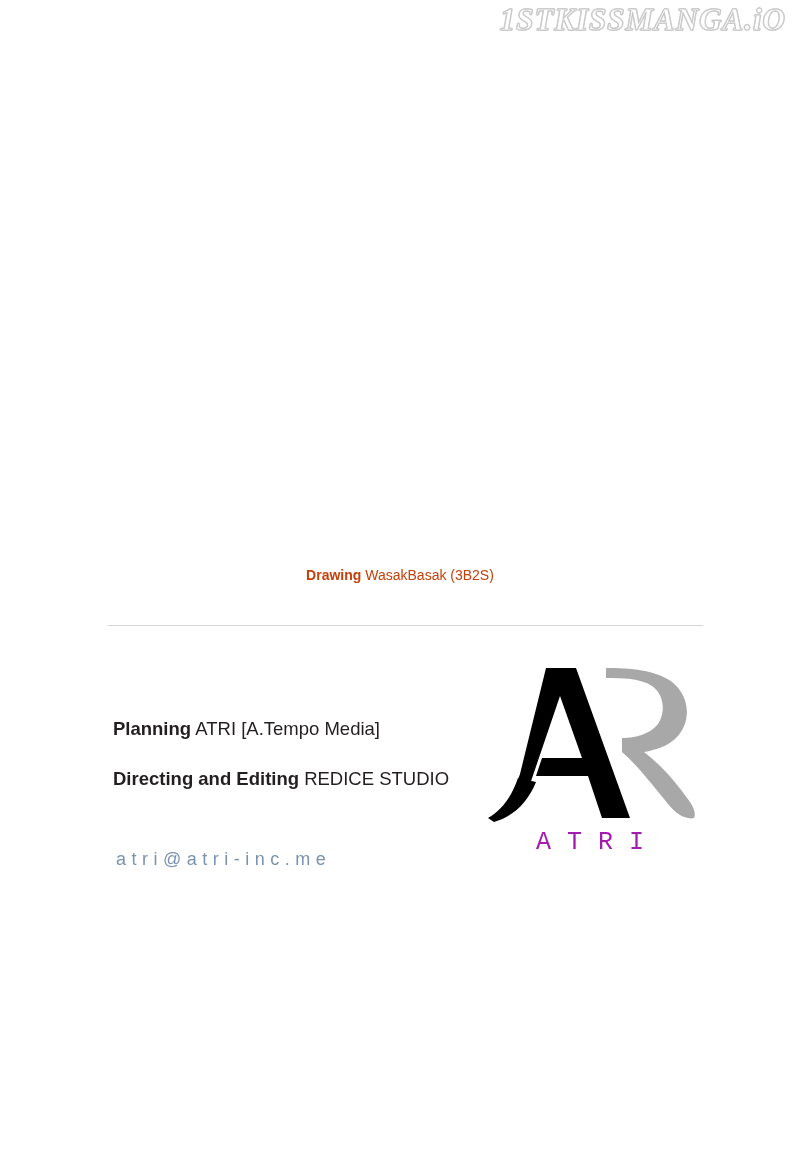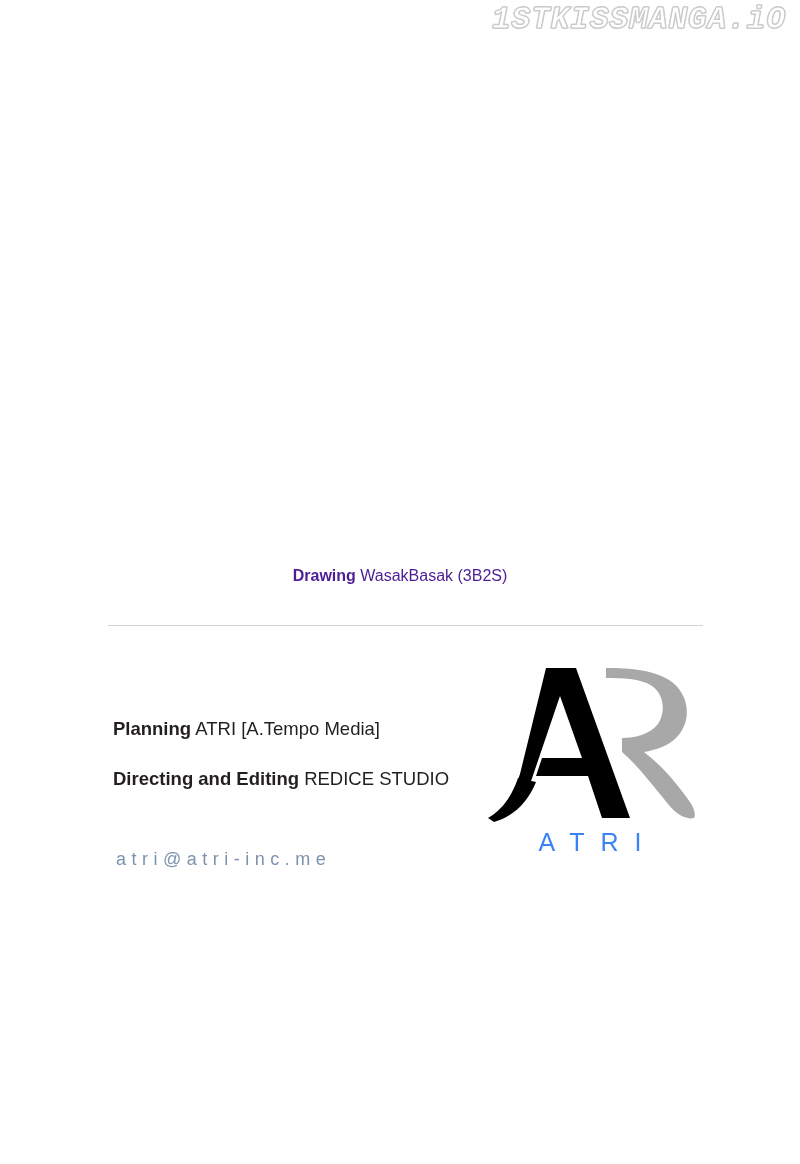--- a/index.html
+++ b/index.html
@@ -14,44 +14,44 @@
     font-family: "Liberation Sans", sans-serif;
     color: #231f20;
     overflow: hidden;
   }
 
   
   .watermark {
     position: absolute;
     top: 2px;
     right: 14px;
-    font-family: Liberation Mono, monospace;
+    font-family: Liberation Serif, serif;
     font-style: italic;
     font-weight: 700;
     font-size: 31px;
     letter-spacing: 1px;
     color: #ffffff;
     -webkit-text-stroke: 1px #c9c9c9;
     text-shadow:
       -1px 0 #cfcfcf, 1px 0 #cfcfcf,
       0 -1px #cfcfcf, 0 1px #cfcfcf;
     white-space: nowrap;
     user-select: none;
   }
 
   
   .credits {
     position: absolute;
     left: 0;
     right: 0;
     top: 560px;
     text-align: center;
-    font-size: 16px;
+    font-size: 14px;
     line-height: 31px;
-    color: #4c1d95;
+    color: #c2410c;
   }
   .credits .line {
     white-space: nowrap;
   }
   .credits .strong {
     font-weight: 700;
   }
   .credits .gap {
     display: inline-block;
     width: 14px;
@@ -104,22 +104,22 @@
   }
   .logo-word {
     position: absolute;
     left: 480px;
     top: 828px;
     width: 220px;
     text-align: center;
     font-size: 25px;
     letter-spacing: 16px;
     text-indent: 16px;
-    color: #3b82f6;
-    font-family: Liberation Sans, sans-serif;
+    color: #a21caf;
+    font-family: Liberation Mono, monospace;
   }
 </style>
 </head>
 <body>
 
 <div class="watermark">1STKISSMANGA.iO</div>
 
 <div class="credits">
   <div class="line">
     <span class="strong">Drawing</span>

